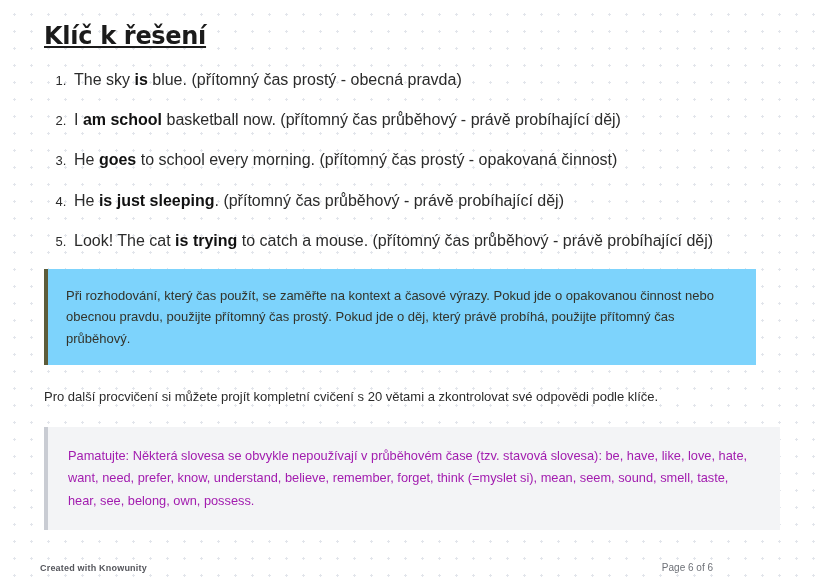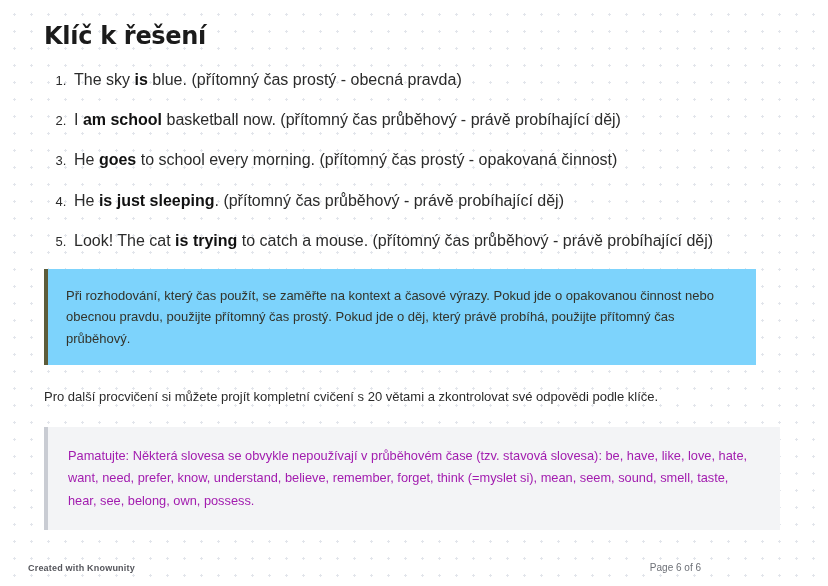--- a/index.html
+++ b/index.html
@@ -39,20 +39,21 @@
     top: 22px;
     width: 740px;
   }
   h1.title {
     font-family: "DejaVu Sans", sans-serif;
     font-size: 24px;
     font-weight: 700;
     letter-spacing: -0.3px;
     color: #1b1b1b;
     margin: 0 0 18px 0;
+    text-decoration: underline;
   }
   ol.answers {
     margin: 0 0 0 0;
     padding-left: 26px;
     list-style: decimal;
   }
   ol.answers li {
     font-size: 16px;
     line-height: 1.45;
     color: #2b2b2b;
@@ -90,21 +91,21 @@
     border-left: 4px solid #c9ccd3;
     padding: 18px 22px 18px 20px;
     font-size: 12.8px;
     line-height: 1.75;
     color: #a21caf;
     width: 736px;
     box-sizing: border-box;
   }
   .footer {
     position: absolute;
-    left: 0;
+    left: 12px;
     bottom: 0;
     width: 727px;
     height: 40px;
   }
   .footer-left {
     position: absolute;
     left: 28px;
     bottom: 13px;
     font-size: 9px;
     font-weight: 700;

